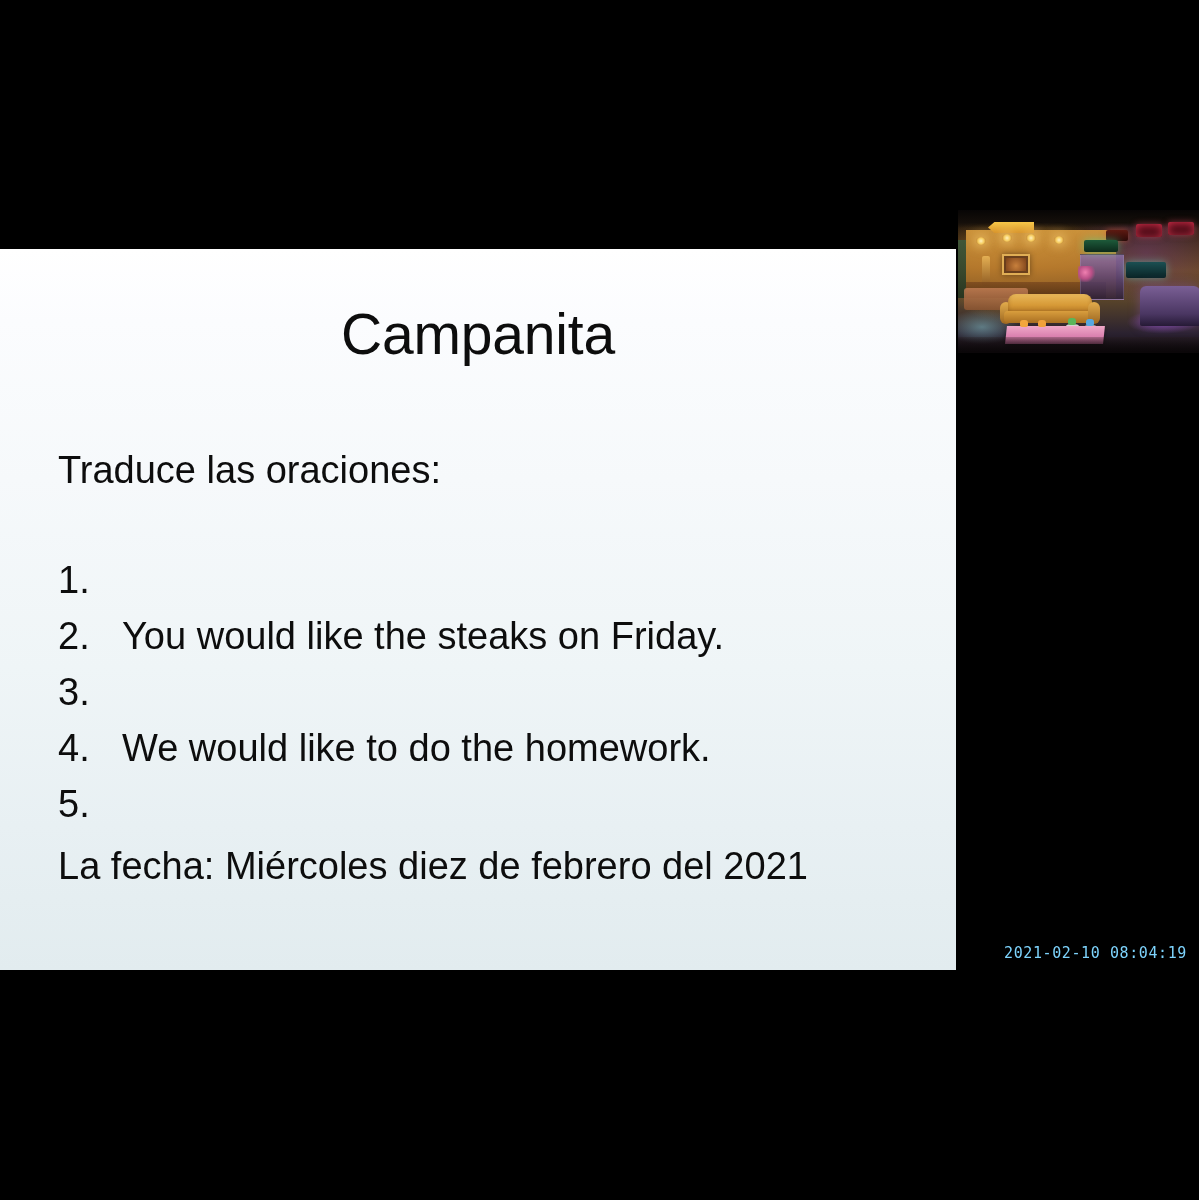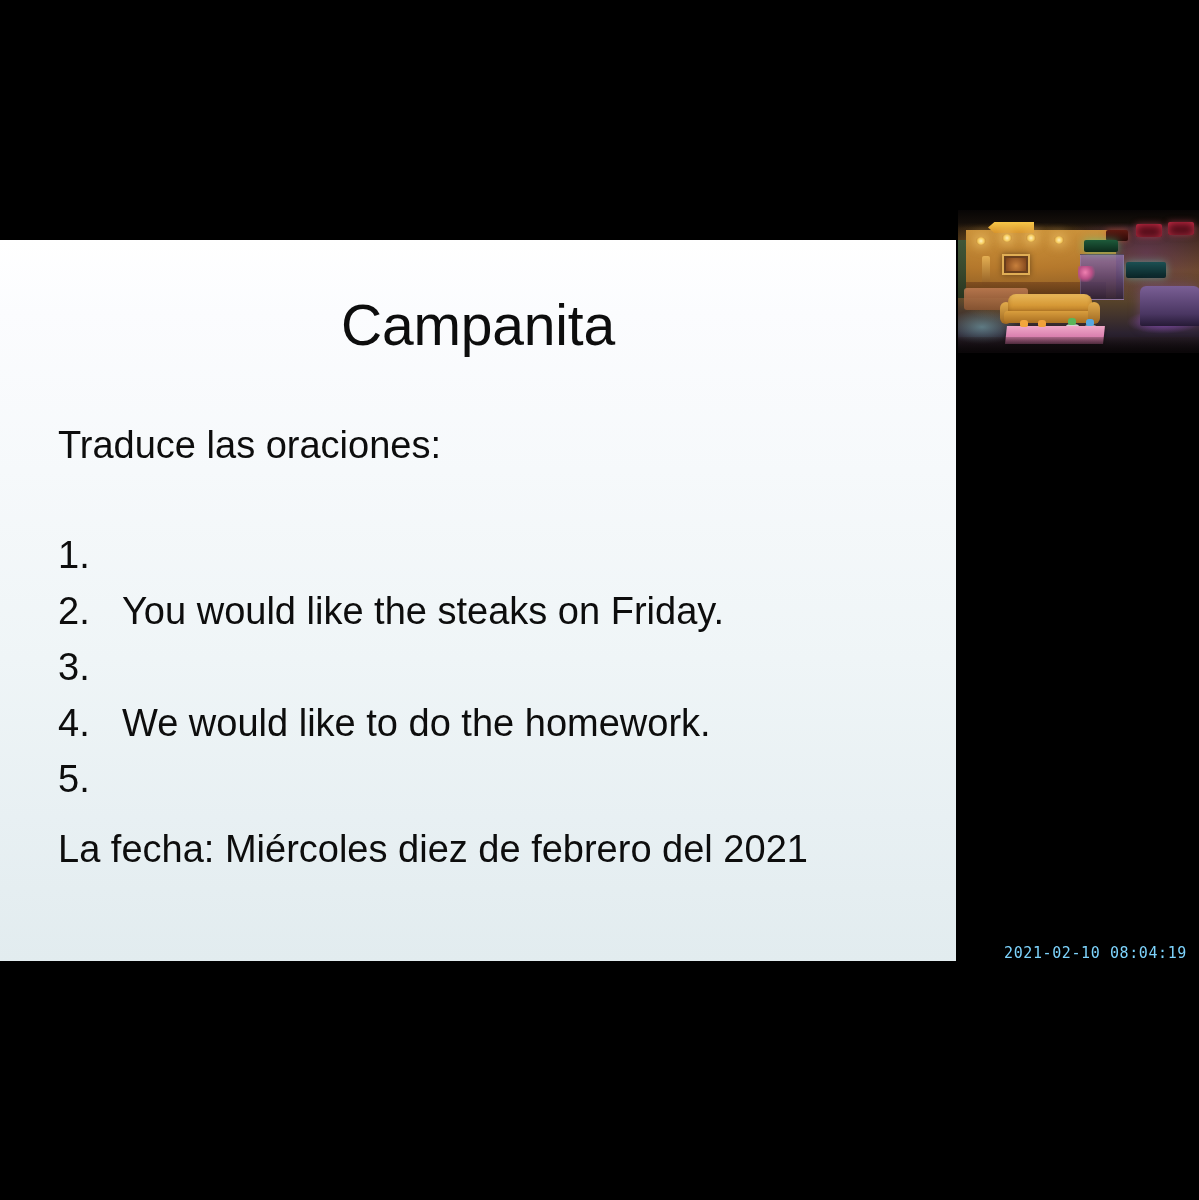--- a/index.html
+++ b/index.html
@@ -22,21 +22,21 @@
     width: 1199px;
     height: 1200px;
     background: #000000;
     overflow: hidden;
   }
 
   
   .slide {
     position: absolute;
     left: 0px;
-    top: 240px;
+    top: 249px;
     width: 956px;
     height: 721px;
     background: linear-gradient(180deg,
                 #ffffff 0%,
                 #fbfcfe 10%,
                 #f6f9fb 32%,
                 #eff5f7 58%,
                 #e8f0f3 80%,
                 #e2ecef 100%);
     overflow: hidden;
@@ -59,21 +59,21 @@
     position: absolute;
     left: 58px;
     top: 185px;
     width: 880px;
   }
 
   .lead-line {
     font-size: 38px;
     line-height: 1.1;
     color: #0d0d0d;
-    margin: 0 0 60px 0;
+    margin: 16px 0 60px 0;
     white-space: nowrap;
   }
 
   .numbered-list {
     list-style: none;
     margin: 0;
     padding: 0;
   }
   .numbered-list li {
     display: flex;
@@ -87,21 +87,21 @@
     display: inline-block;
     width: 64px;
     flex: 0 0 64px;
     color: #0d0d0d;
   }
   .li-text {
     display: inline-block;
   }
 
   .footer-lines {
-    margin-top: 14px;
+    margin-top: 6px;
   }
   .footer-lines .footer-line {
     font-size: 38px;
     line-height: 56px;
     color: #0d0d0d;
     white-space: nowrap;
   }
 
   
   .webcam-tile {

